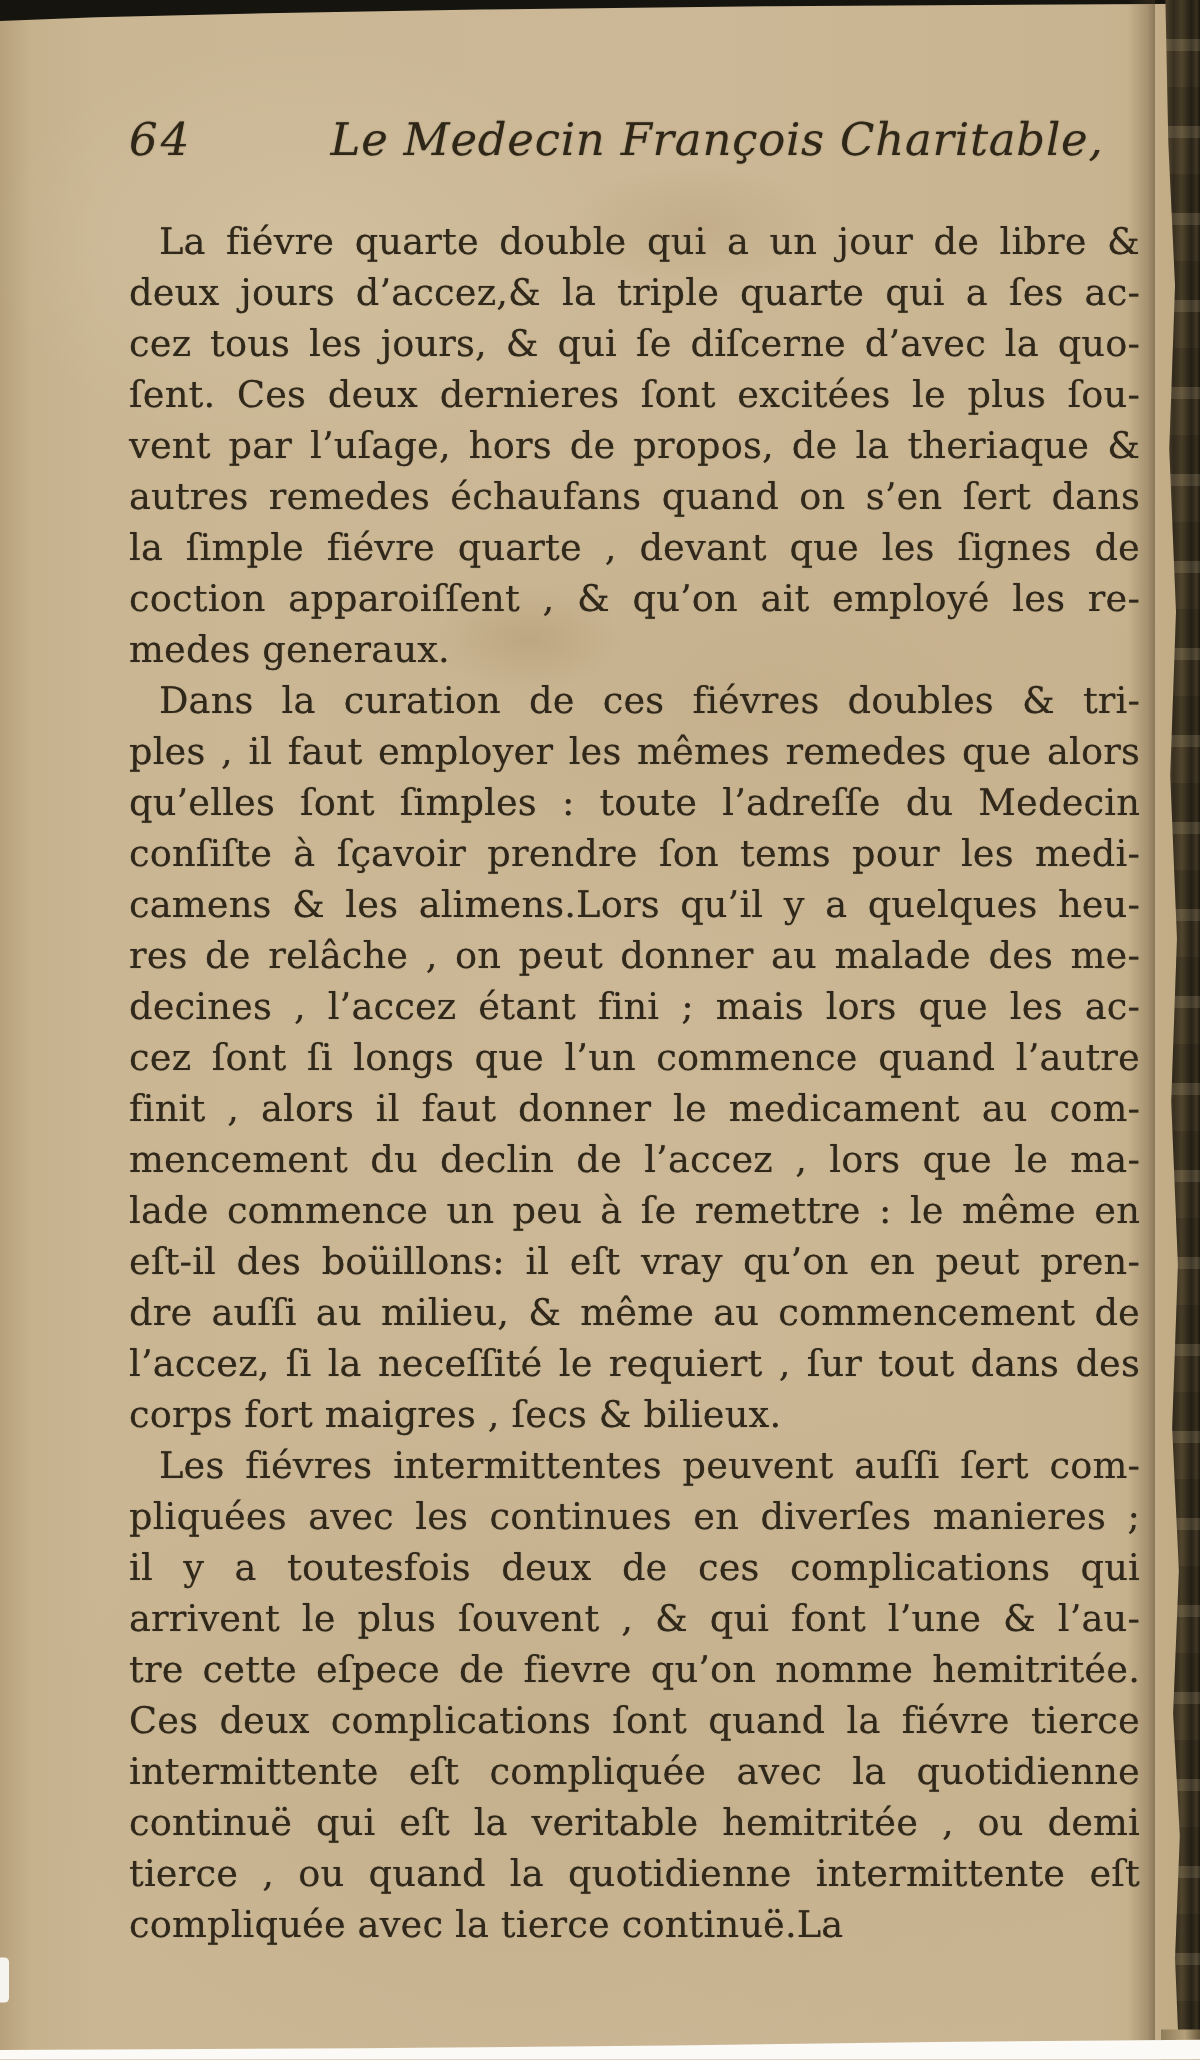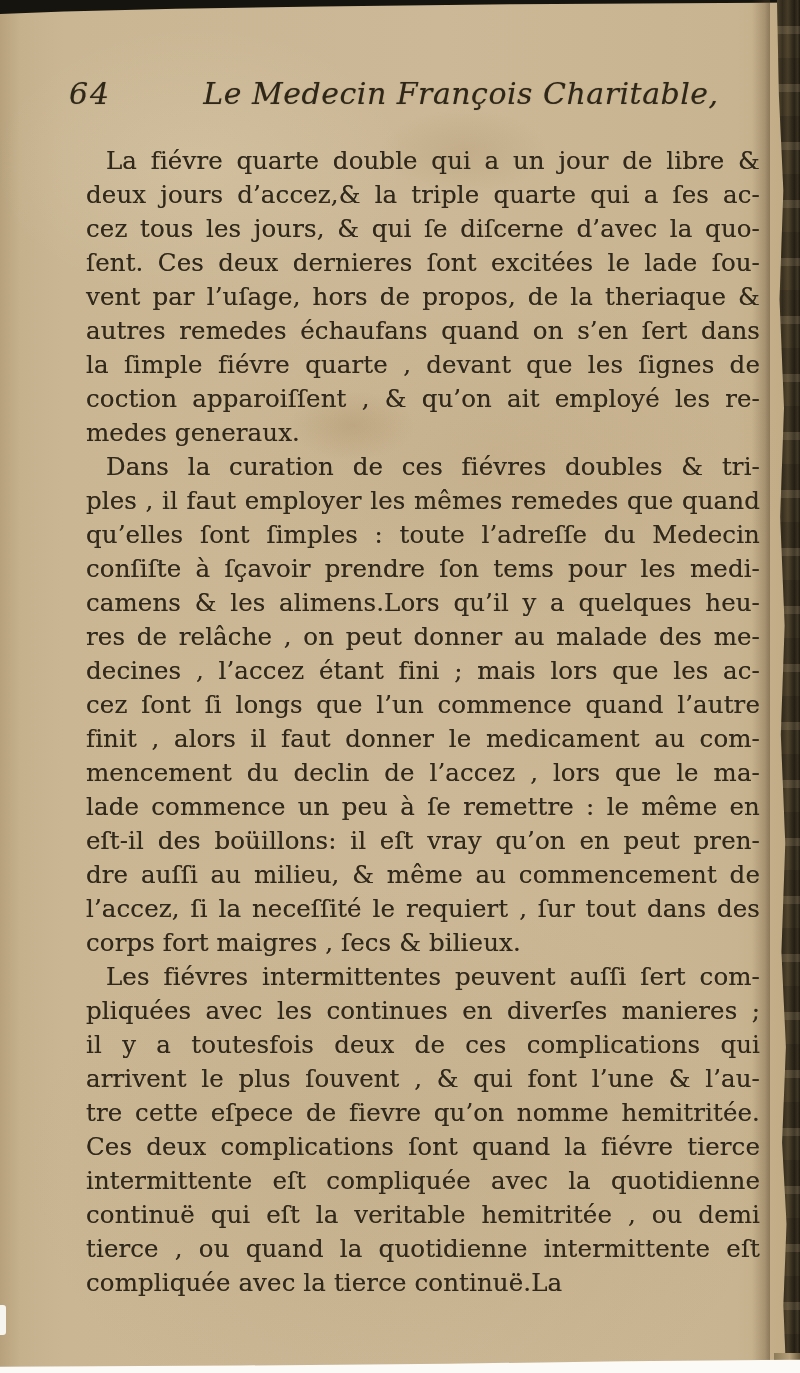--- a/index.html
+++ b/index.html
@@ -45,21 +45,21 @@
     position:absolute;bottom:0;left:0;width:800px;height:15px;
     background:#fbfaf6;
     clip-path:polygon(0 58%,30% 50%,56% 38%,78% 22%,100% 12%,100% 100%,0 100%);
   }
   .left-notch{
     position:absolute;left:0;top:1305px;width:6px;height:30px;
     background:#f6f4ee;border-radius:0 3px 3px 0;
   }
 
   .header{
-    position:absolute;left:69px;top:76px;width:676px;
+    position:absolute;left:86px;top:76px;width:676px;
     display:flex;align-items:center;
     color:#2e2617;
   }
   .pagenum{
     font-style:italic;font-size:30px;letter-spacing:2px;
     width:108px;flex:none;
     text-shadow:0 0 1px rgba(46,38,23,0.45);
   }
   .runtitle{
     font-style:italic;font-size:30px;letter-spacing:0.5px;
@@ -99,28 +99,28 @@
 
   <div class="header">
     <span class="pagenum">64</span>
     <span class="runtitle">Le Medecin François Charitable,</span>
   </div>
 
   <div class="textblock">
       <div class="line indent"><span><span>La fiévre quarte double qui a un jour de libre &amp;</span></span></div>
       <div class="line"><span><span>deux jours d’accez,&amp; la triple quarte qui a ſes ac-</span></span></div>
       <div class="line"><span><span>cez tous les jours, &amp; qui ſe diſcerne d’avec la quo-</span></span></div>
-      <div class="line"><span><span>ſent.  Ces deux dernieres ſont excitées le lade ſou-</span></span></div>
+      <div class="line"><span><span>ſent.  Ces deux dernieres ſont excitées le plus ſou-</span></span></div>
       <div class="line"><span><span>vent par l’uſage, hors de propos, de la theriaque &amp;</span></span></div>
       <div class="line"><span><span>autres remedes échaufans quand on s’en ſert dans</span></span></div>
       <div class="line"><span><span>la ſimple fiévre quarte , devant que les ſignes de</span></span></div>
       <div class="line"><span><span>coction apparoiſſent , &amp; qu’on ait employé les re-</span></span></div>
       <div class="line nojust"><span><span>medes generaux.</span></span></div>
       <div class="line indent"><span><span>Dans la curation de ces fiévres doubles &amp; tri-</span></span></div>
-      <div class="line"><span><span>ples , il faut employer les mêmes remedes que quand</span></span></div>
+      <div class="line"><span><span>ples , il faut employer les mêmes remedes que alors</span></span></div>
       <div class="line"><span><span>qu’elles ſont ſimples : toute l’adreſſe du Medecin</span></span></div>
       <div class="line"><span><span>conſiſte à ſçavoir prendre ſon tems pour les medi-</span></span></div>
       <div class="line"><span><span>camens &amp; les alimens.Lors qu’il y a quelques heu-</span></span></div>
       <div class="line"><span><span>res de relâche , on peut donner au malade des me-</span></span></div>
       <div class="line"><span><span>decines , l’accez étant fini ; mais lors que les ac-</span></span></div>
       <div class="line"><span><span>cez ſont ſi longs que l’un commence quand l’autre</span></span></div>
       <div class="line"><span><span>finit , alors il faut donner le medicament au com-</span></span></div>
       <div class="line"><span><span>mencement du declin de l’accez , lors que le ma-</span></span></div>
       <div class="line"><span><span>lade commence un peu à ſe remettre : le même en</span></span></div>
       <div class="line"><span><span>eſt-il des boüillons: il eſt vray qu’on en peut pren-</span></span></div>

